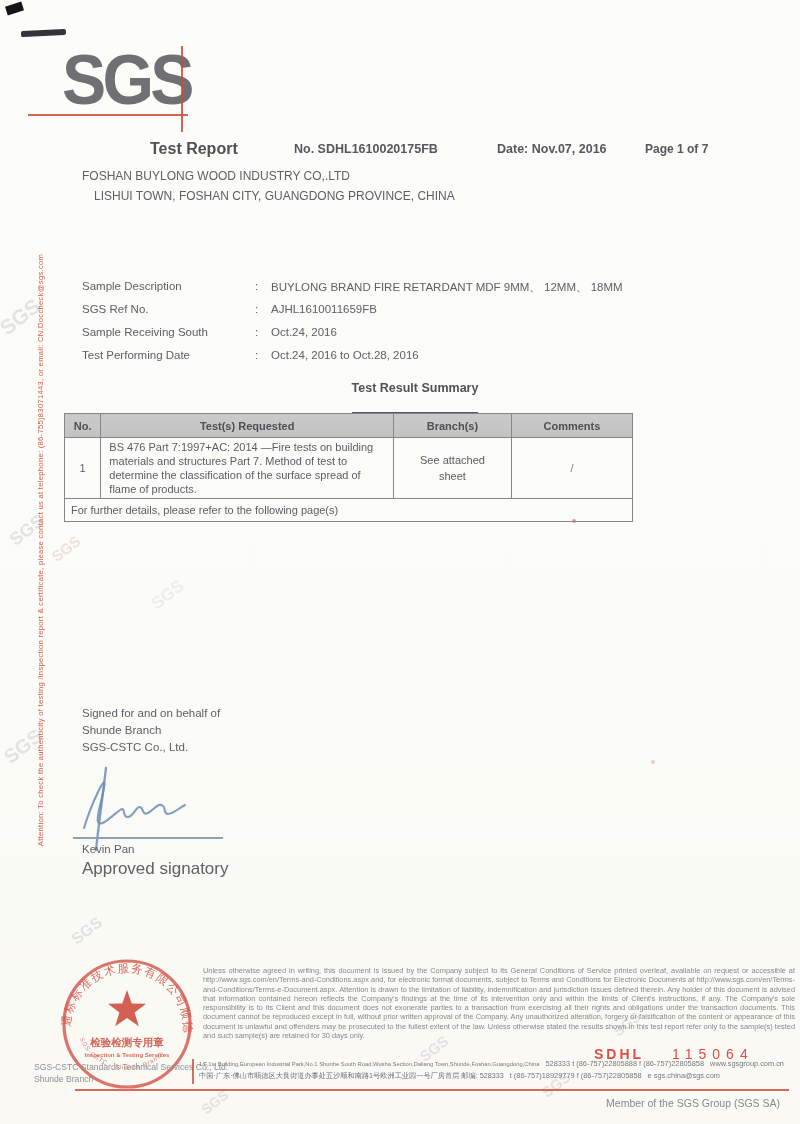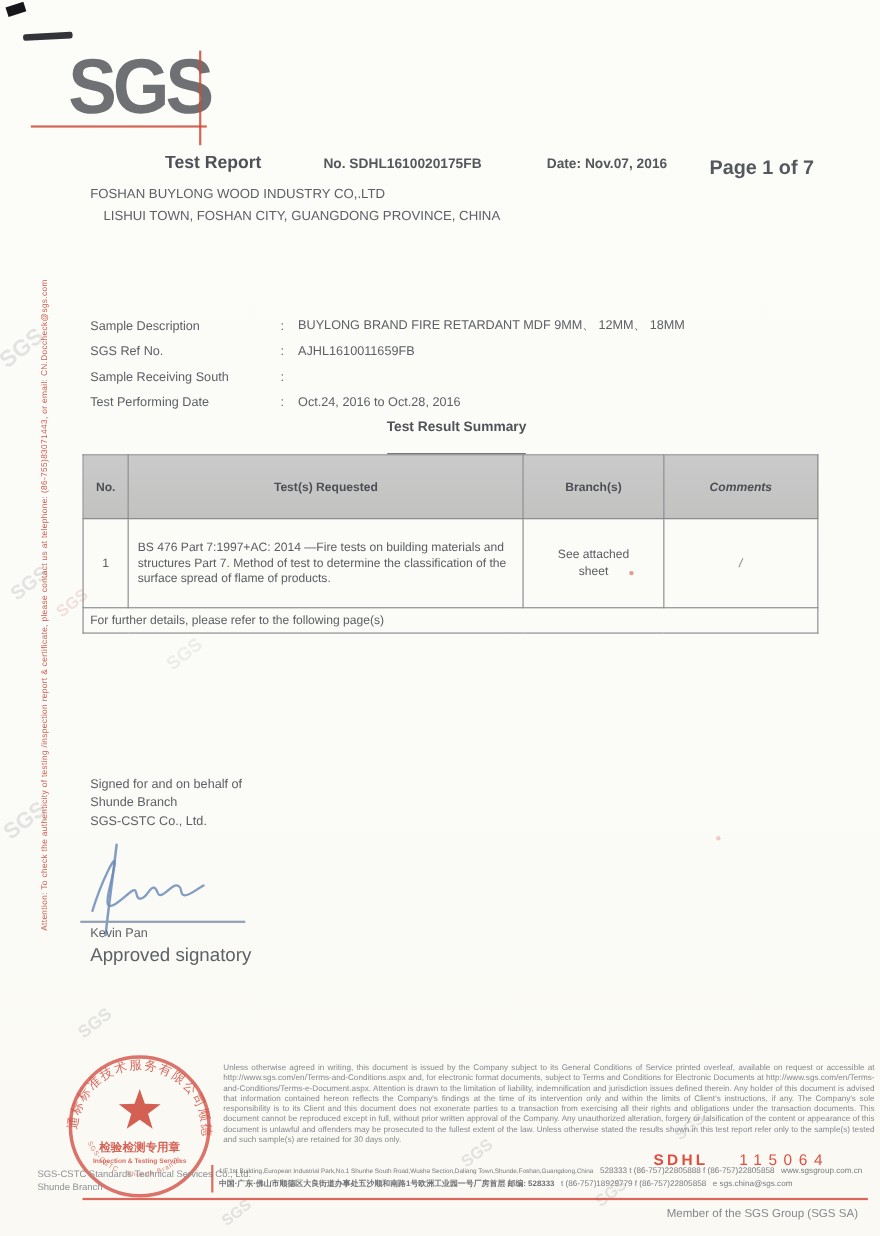--- a/index.html
+++ b/index.html
@@ -16,44 +16,44 @@
   
   .logo-text{left:62px;top:44px;font-size:72px;font-weight:bold;color:#6e7073;
              letter-spacing:-4px;transform:scale(.92,.98);transform-origin:left top;line-height:1;}
   .cross-v{left:181px;top:46px;width:2px;height:86px;background:rgba(205,74,56,.85);}
   .cross-h{left:28px;top:114px;width:160px;height:2px;background:rgba(205,74,56,.85);}
 
   
   .report-title{left:104px;top:140px;font-size:16px;font-weight:bold;color:#4d5055;margin-left:46px;}
   .report-no{left:294px;top:142px;font-size:12.5px;font-weight:bold;color:#54575c;}
   .report-date{left:497px;top:142px;font-size:12.5px;font-weight:bold;color:#54575c;}
-  .report-page{left:645px;top:142px;font-size:18px;font-weight:bold;color:#54575c;}
+  .report-page{left:645px;top:142px;font-size:12px;font-weight:bold;color:#54575c;}
   .client-name{left:82px;top:169px;font-size:12px;color:#5d6065;}
   .client-addr{left:82px;top:189px;font-size:12px;color:#5d6065;margin-left:12px;}
 
   
   .intro{left:82px;top:255px;font-size:11.5px;color:#5d6065;}
   .fields{left:82px;top:280px;width:660px;}
-  .field-row{display:flex;height:23px;align-items:flex-end;font-size:11.5px;color:#5d6065;}
+  .field-row{display:flex;height:23px;align-items:flex-start;font-size:11.5px;color:#5d6065;}
   .field-label{width:173px;}
   .field-colon{width:16px;}
   .field-value{flex:1;}
 
   
   .summary-title{left:75px;top:381px;width:680px;text-align:center;font-size:12.5px;font-weight:bold;color:#4f5257;}
   .summary-title span{border-bottom:1.6px solid #55585c;padding-bottom:17px;}
-  .rtable{left:75px;top:413px;width:669px;border-collapse:collapse;font-size:11px;color:#5a5d62;}
+  .rtable{left:64px;top:413px;width:569px;border-collapse:collapse;font-size:11px;color:#5a5d62;}
   .rtable th,.rtable td{border:1px solid #84878a;}
   .rtable th{background:linear-gradient(180deg,#cacaca,#c2c2c1);font-weight:bold;color:#4c4f53;height:19px;font-size:11px;}
   .rtable td{vertical-align:middle;}
   .cell-no{width:40px;text-align:center;}
-  .cell-test{width:366px;text-align:left;padding:19px 8px;line-height:14px;}
+  .cell-test{width:366px;text-align:left;padding:2px 8px;line-height:14px;}
   .cell-result{width:128px;text-align:center;line-height:16px;}
   .cell-result span{display:inline-block;width:84px;}
-  .cell-comments{width:144px;text-align:center;color:#7c7f83;font-style:italic;}
+  .cell-comments{width:144px;text-align:center;color:#7c7f83;}
   .rtable .foot-row td{height:20px;padding:1px 6px;text-align:left;font-size:11px;}
 
   
   .sig-block{left:82px;top:705px;font-size:11.5px;color:#5d6065;line-height:17px;}
   .sig-svg{left:70px;top:762px;}
   .sig-underline{left:73px;top:837px;width:150px;height:1.6px;background:#8fa0b4;}
   .sig-name{left:82px;top:843px;font-size:11.5px;color:#5d6065;}
   .sig-role{left:82px;top:859px;font-size:17px;color:#5d6065;}
 
   
@@ -62,21 +62,21 @@
   .branch2{left:34px;top:1074px;font-size:8.6px;color:#8d9094;}
 
   
   .legal{left:203px;top:966px;width:592px;font-size:7.4px;line-height:9.3px;
          text-align:justify;color:#85888d;}
   .code-prefix{left:594px;top:1046px;font-size:14px;font-weight:bold;color:#e14e40;letter-spacing:3px;}
   .code-number{left:672px;top:1046px;font-size:14px;color:#e14e40;letter-spacing:6px;}
   .addr-block{left:192px;top:1059px;width:596px;border-left:2px solid rgba(210,74,60,.8);padding-left:5px;}
   .addr-line{display:flex;align-items:baseline;gap:6px;white-space:nowrap;margin-bottom:3px;}
   .addr-detail{font-size:5.8px;color:#76797d;}
-  .addr-detail-cn{font-size:7.2px;color:#6e7175;font-weight:bold;}
+  .addr-detail-cn{font-size:7.2px;color:#6e7175;font-weight:normal;}
   .addr-contact{font-size:7.4px;color:#76797d;}
   .addr-link{font-size:7.4px;color:#76797d;}
   .foot-rule{left:75px;top:1089px;width:714px;height:2px;background:rgba(214,77,62,.85);}
   .member{left:0;top:1097px;width:780px;text-align:right;font-size:10.5px;color:#85888c;}
 
   
   .sidebar-note{left:40px;top:550px;width:680px;transform:translate(-50%,-50%) rotate(-90deg);
                 font-size:7.6px;color:#cf5b4c;text-align:center;white-space:nowrap;letter-spacing:.3px;}
 
   
@@ -122,20 +122,21 @@
       <span class="field-value">BUYLONG BRAND FIRE RETARDANT MDF 9MM、 12MM、 18MM</span>
     </div>
     <div class="field-row">
       <span class="field-label">SGS Ref No.</span>
       <span class="field-colon">:</span>
       <span class="field-value">AJHL1610011659FB</span>
     </div>
     <div class="field-row">
       <span class="field-label">Sample Receiving South</span>
       <span class="field-colon">:</span>
+      <span class="field-value">Oct.24, 2016</span>
     </div>
     <div class="field-row">
       <span class="field-label">Test Performing Date</span>
       <span class="field-colon">:</span>
       <span class="field-value">Oct.24, 2016 to Oct.28, 2016</span>
     </div>
   </div>
 
   <div class="abs summary-title">
     <span>Test Result Summary</span>

